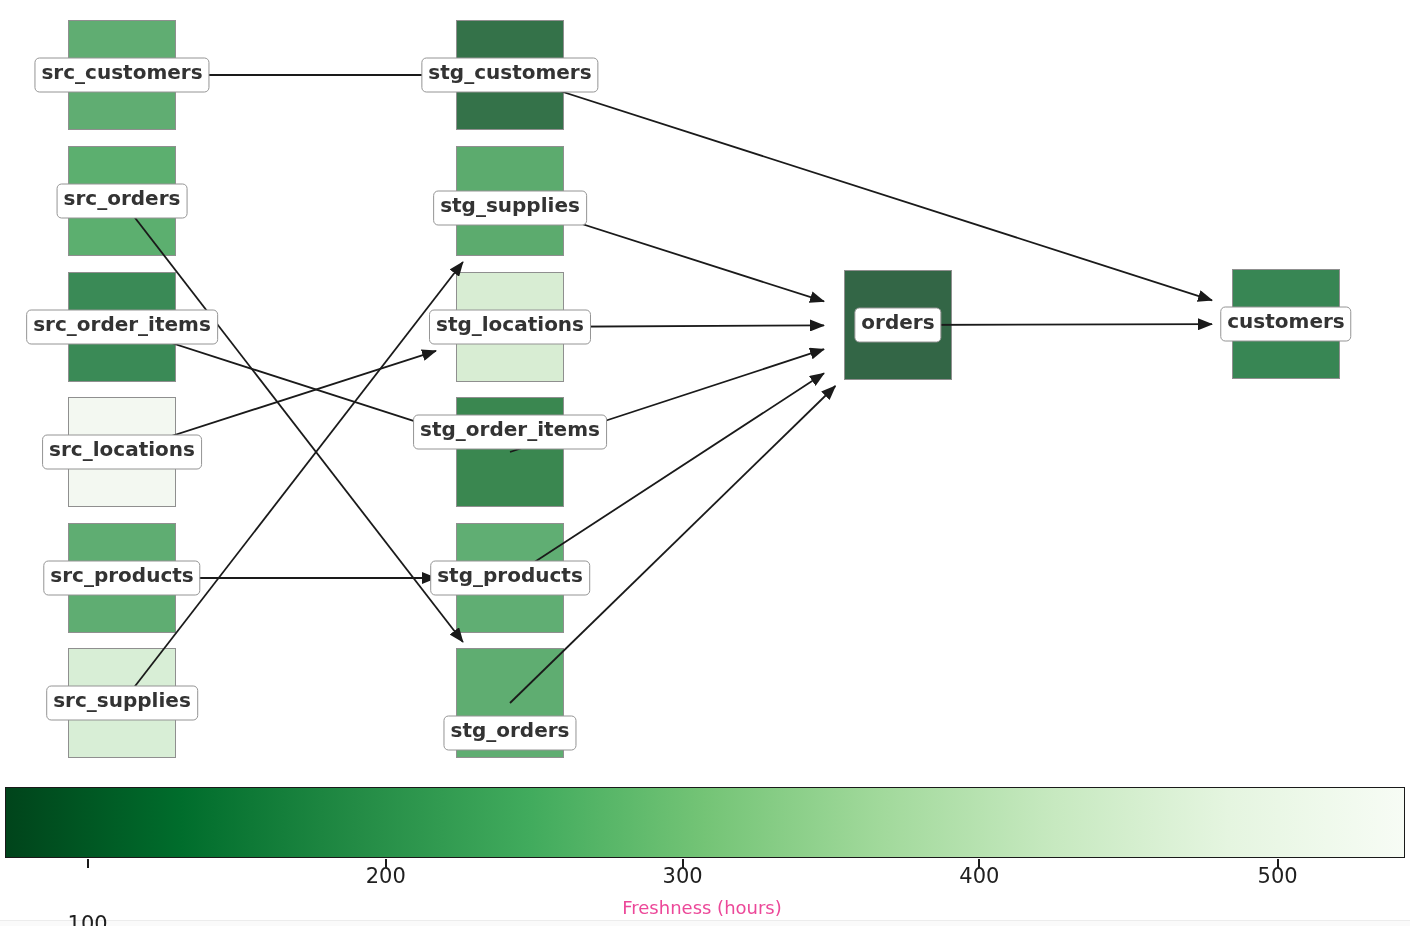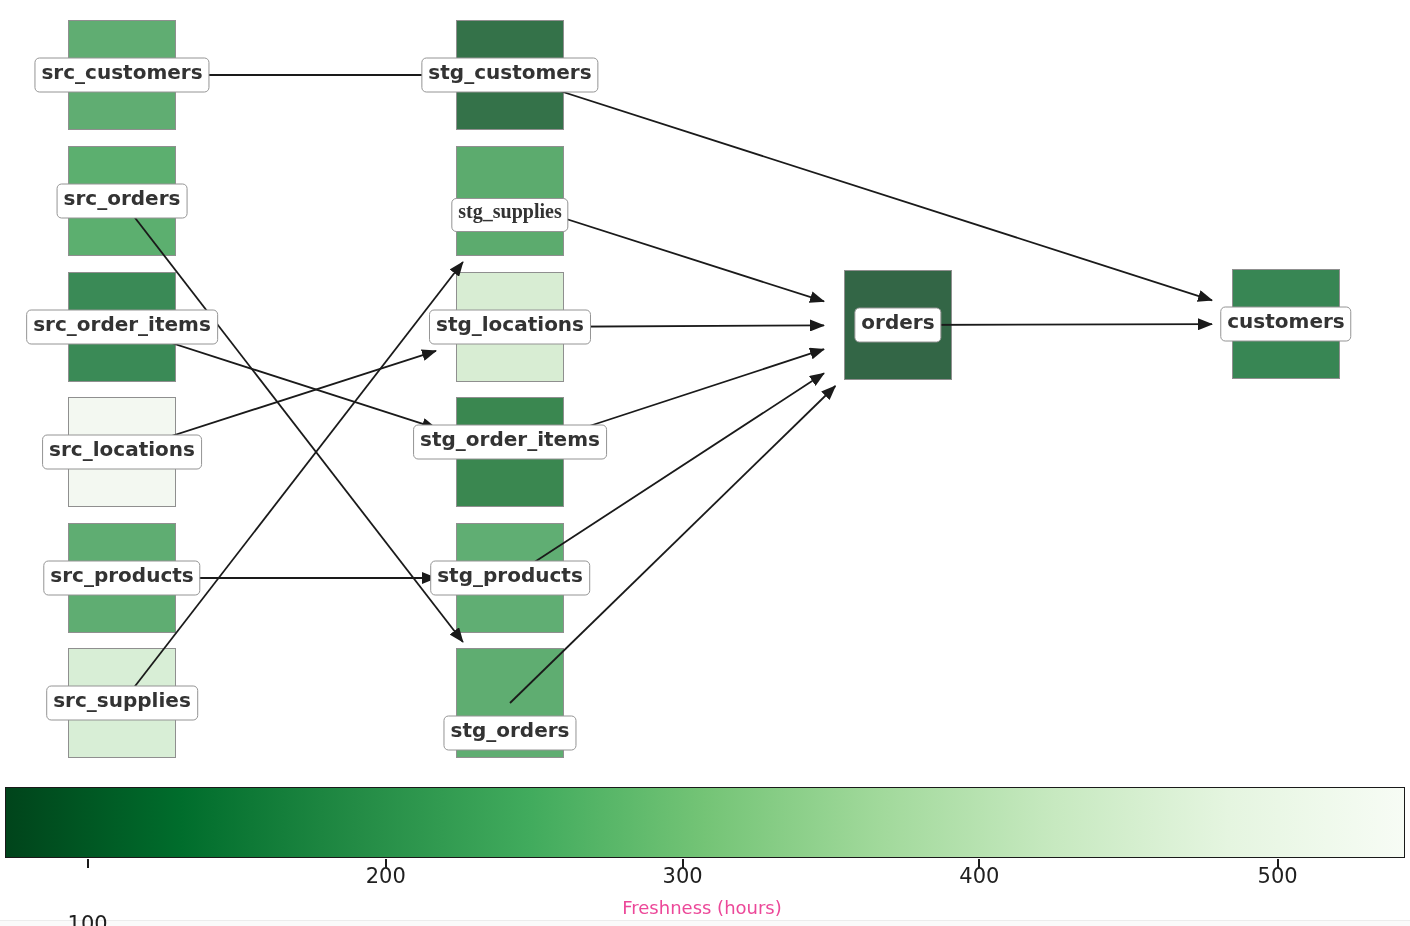--- a/index.html
+++ b/index.html
@@ -124,20 +124,20 @@
     <div class="node-box" style="left: 456px; top: 648px; background: rgb(95, 173, 113);"></div>
     <div class="node-box" style="left: 844px; top: 270px; background: rgb(51, 102, 70);"></div>
     <div class="node-box" style="left: 1232px; top: 269px; background: rgb(56, 134, 84);"></div>
     <div class="node-chip" style="left: 122px; top: 75px;">src_customers</div>
     <div class="node-chip" style="left: 122px; top: 201px; text-align: center;">src_orders</div>
     <div class="node-chip" style="left: 122px; top: 327px;">src_order_items</div>
     <div class="node-chip" style="left: 122px; top: 452px;">src_locations</div>
     <div class="node-chip" style="left: 122px; top: 578px;">src_products</div>
     <div class="node-chip" style="left: 122px; top: 703px;">src_supplies</div>
     <div class="node-chip" style="left: 510px; top: 75px;">stg_customers</div>
-    <div class="node-chip" style="left: 510px; top: 215px; font-family: Liberation Serif, serif;">stg_supplies</div>
+    <div class="node-chip" style="left: 510px; top: 208px;">stg_supplies</div>
     <div class="node-chip" style="left: 510px; top: 327px;">stg_locations</div>
-    <div class="node-chip" style="left: 510px; top: 442px;">stg_order_items</div>
+    <div class="node-chip" style="left: 510px; top: 432px;">stg_order_items</div>
     <div class="node-chip" style="left: 510px; top: 578px;">stg_products</div>
     <div class="node-chip" style="left: 510px; top: 733px;">stg_orders</div>
     <div class="node-chip" style="left: 898px; top: 325px;">orders</div>
     <div class="node-chip" style="left: 1286px; top: 324px;">customers</div>
   </div>
 
 </body></html>

